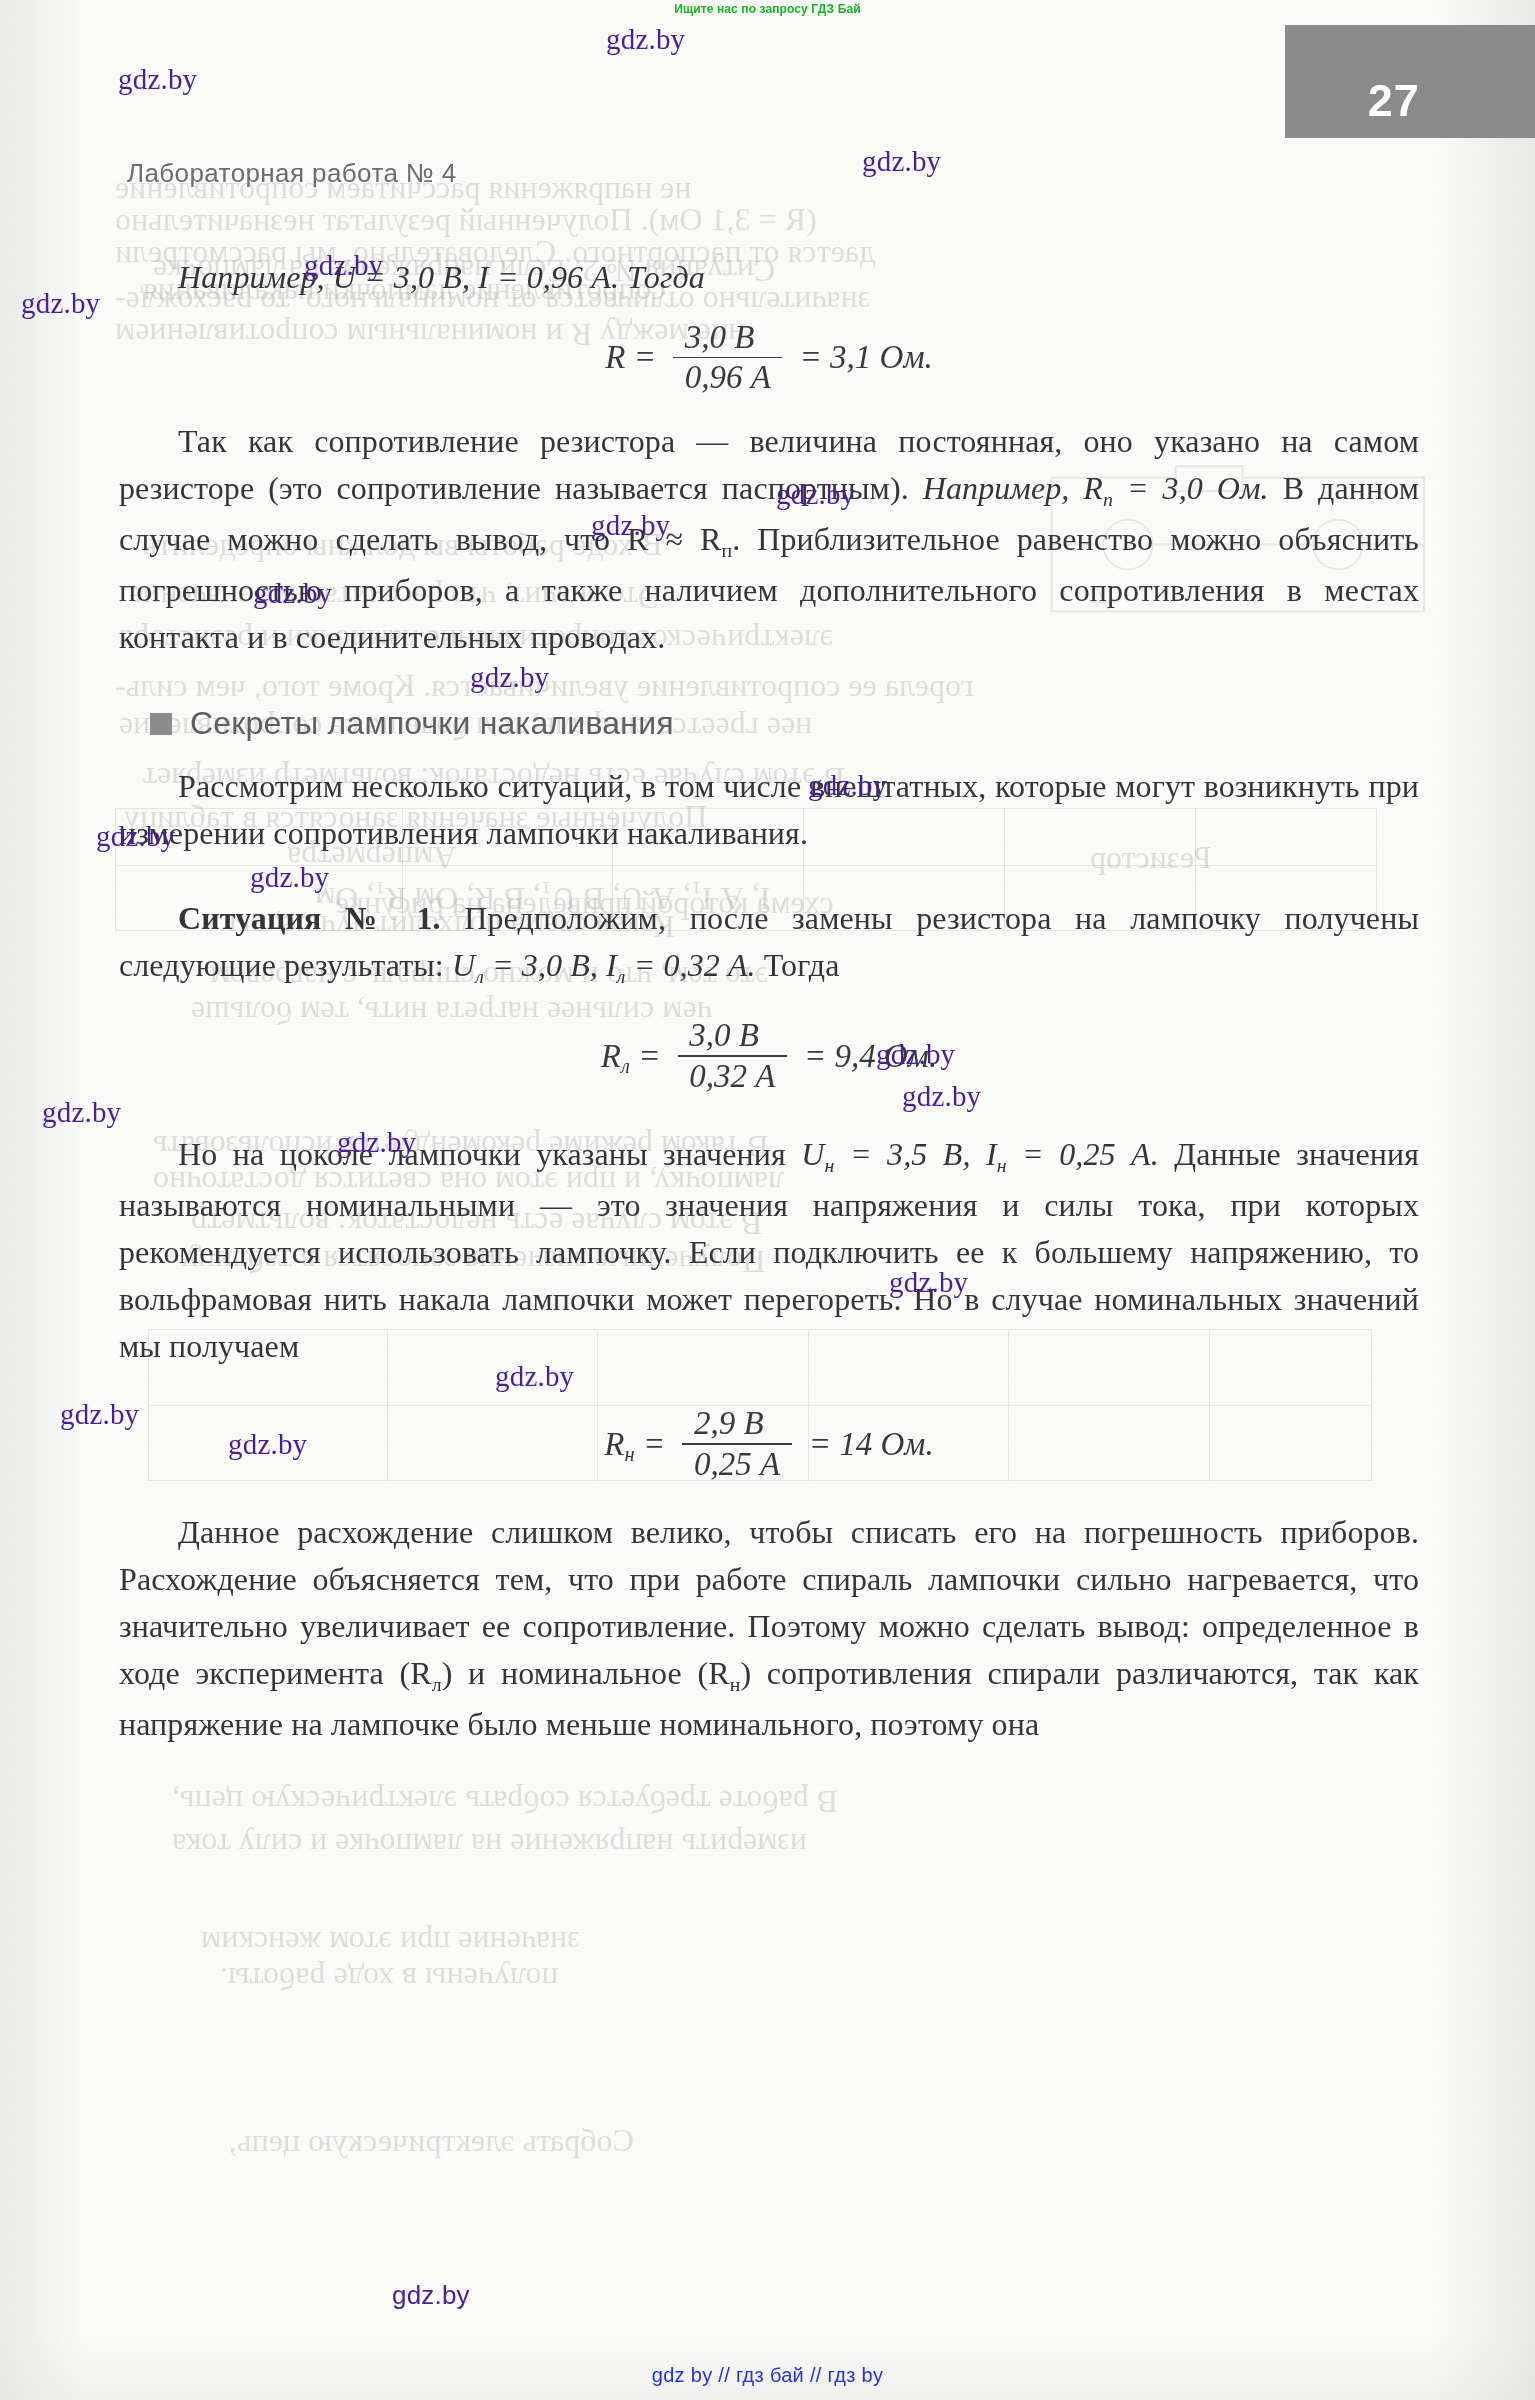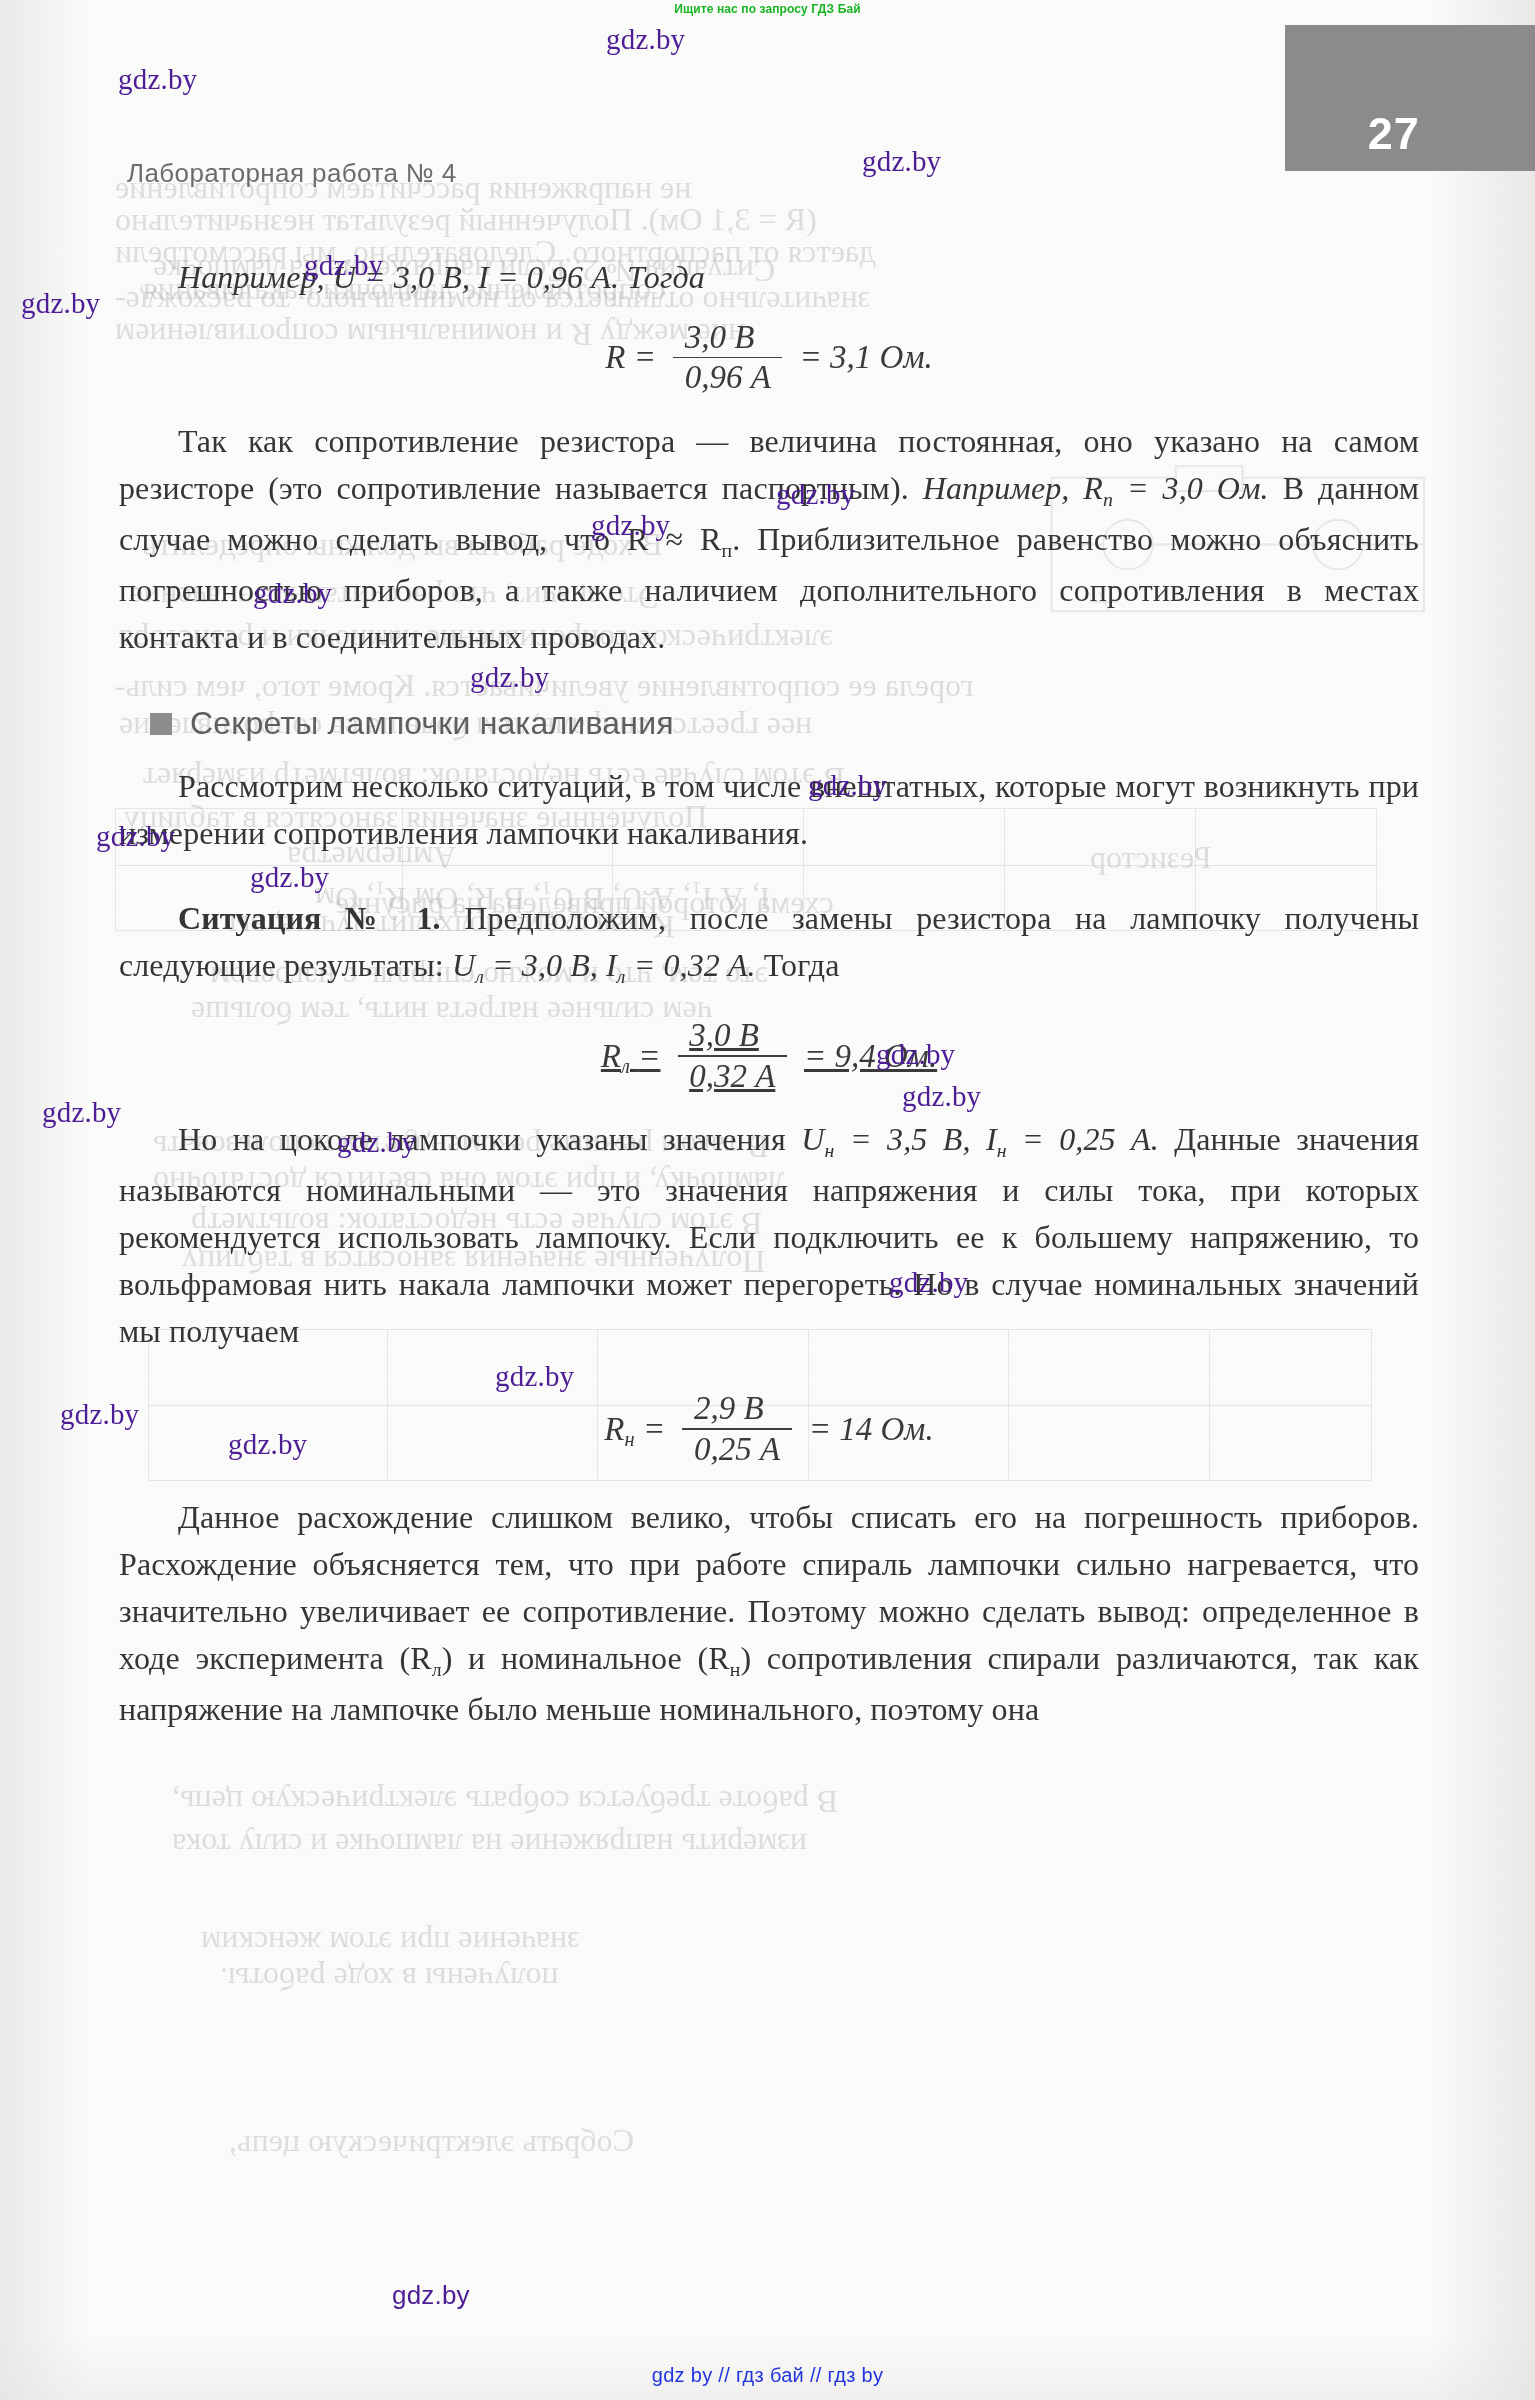--- a/index.html
+++ b/index.html
@@ -49,21 +49,21 @@
     color: #19b423;
     letter-spacing: 0.1px;
   }
 
   
   .page-tab {
     position: absolute;
     top: 25px;
     left: 1285px;
     width: 250px;
-    height: 146px;
+    height: 113px;
     background: #8b8b8b;
     display: flex;
     align-items: flex-end;
     justify-content: center;
   }
   .page-tab .num {
     font-family: "Liberation Sans", sans-serif;
     font-weight: bold;
     font-size: 45px;
     color: #ffffff;
@@ -335,21 +335,21 @@
       <span>Секреты лампочки накаливания</span>
     </div>
 
     <p class="body">Рассмотрим несколько ситуаций, в том числе внештатных, которые могут возникнуть при измерении сопротивления лампочки накаливания.</p>
 
     <p class="body" style="margin-top:38px;">
       <span class="bold">Ситуация № 1.</span><span> Предположим, после замены резистора на лампочку получены следующие результаты: </span><span class="it">U</span><sub class="it">л</sub><span class="it"> = 3,0 В,</span>
       <span class="it">I</span><sub class="it">л</sub><span class="it"> = 0,32 А.</span><span> Тогда</span>
     </p>
 
-    <div class="eq" style="margin-top:23px; margin-bottom:20px;text-decoration:underline;">
+    <div class="eq" style="margin-top:23px; margin-bottom:35px;">
       <span class="lhs"><span>R</span><sub>л</sub> <span>=</span></span>
       <span class="frac">
         <span class="num">3,0 В</span>
         <span class="bar"></span>
         <span class="den">0,32 А</span>
       </span>
       <span class="rhs">= 9,4 Ом.</span>
     </div>
 
     <p class="body" style="margin-top:5.7px;">

